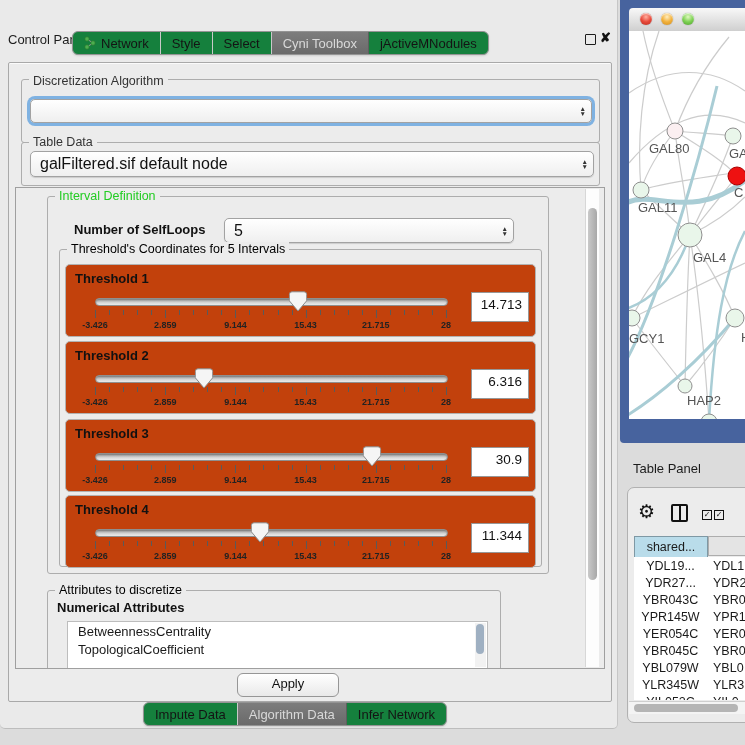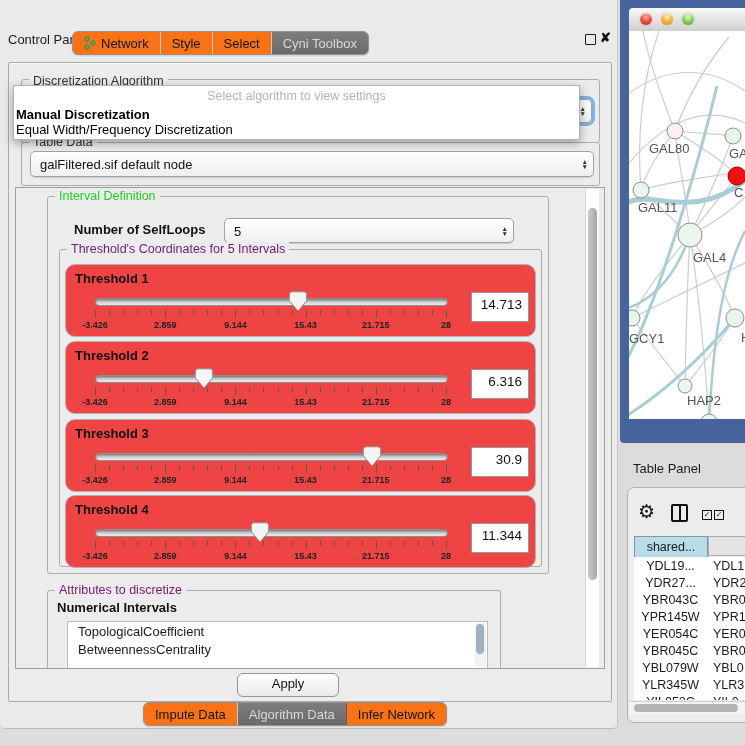--- a/index.html
+++ b/index.html
@@ -6,56 +6,56 @@
   #root{position:relative;width:745px;height:745px;background:#dcdcdc;overflow:hidden;
         font-family:"Liberation Sans",sans-serif;-webkit-font-smoothing:antialiased;}
   
   #left-window{position:absolute;left:0;top:0;width:617px;height:728px;background:#eaeaea;
         border-right:1px solid #c6c6c6;border-bottom:1px solid #bdbdbd;border-radius:0 0 5px 5px;}
   #lw-titlebar{position:absolute;left:0;top:0;width:100%;height:22px;margin-top:28px;}
   #lw-title{position:absolute;left:8px;top:4px;font-size:13px;color:#1c1c1c;}
   #float-icon{position:absolute;left:585px;top:6px;width:9px;height:9px;border:1.5px solid #1c1c1c;border-radius:1px;}
   #close-icon{position:absolute;left:600px;top:2px;font-size:13px;font-weight:bold;color:#111;}
   
-  .tabgroup{position:absolute;display:flex;background:#f97316;border:1px solid #949494;border-radius:6px;
+  .tabgroup{position:absolute;display:flex;background:#15803d;border:1px solid #949494;border-radius:6px;
         overflow:hidden;box-shadow:0 1px 2px rgba(0,0,0,.12);justify-content:flex-end;}
   .tab{display:flex;align-items:center;gap:5px;font-size:13px;color:#141414;padding:0 11px;height:22px;
         border-right:1px solid #c9c9c9;white-space:nowrap;}
   .tab:last-child{border-right:none;}
   .tab.selected{background:linear-gradient(#7d7d7d,#6a6a6a);color:#d9d9d9;border-right-color:#5e5e5e;}
   #top-tabs{left:72px;top:31px;}
   #bottom-tabs{left:143px;top:702px;}
   
   #content-panel{position:absolute;left:8px;top:62px;width:602px;height:638px;background:#ececec;
         border:1px solid #a9a9a9;border-radius:2px;box-shadow:inset 0 1px 0 #fbfbfb;}
   .group{position:absolute;border:1px solid #adadad;border-radius:3px;}
   .group-title{position:absolute;top:-8px;left:7px;background:#ececec;padding:0 4px;font-size:12.5px;white-space:nowrap;}
   .gt-dark{color:#333;}
   .gt-green{color:#22cc22;}
-  .gt-blue{color:#701a75;}
+  .gt-blue{color:#000000;}
   
   .combo{position:absolute;background:linear-gradient(#ffffff,#efefef);border:1px solid #a2a2a2;
         border-radius:5px;box-shadow:0 1px 1px rgba(0,0,0,.14);}
-  .combo .val{position:absolute;left:9px;top:50%;transform:translateY(-50%);font-size:13px;color:#111;white-space:nowrap;}
+  .combo .val{position:absolute;left:9px;top:50%;transform:translateY(-50%);font-size:16px;color:#111;white-space:nowrap;}
   .combo .stepper{position:absolute;right:5px;top:50%;transform:translateY(-50%);display:flex;flex-direction:column;
         align-items:center;font-size:6.5px;color:#333;line-height:5px;}
   .combo.focused{box-shadow:0 0 0 3px #7fb2e2,0 1px 1px rgba(0,0,0,.14);}
   
   #algo-popup{position:absolute;left:4px;top:22px;width:565px;height:53px;background:#fff;
         border:1px solid #b2b2b2;box-shadow:0 3px 9px rgba(0,0,0,.35);z-index:40;}
   #popup-prompt{position:absolute;left:0;right:0;top:3px;text-align:center;font-size:12.5px;color:#b3b3b3;}
   #popup-opt1{position:absolute;left:2px;top:21px;font-size:13px;font-weight:bold;color:#000;}
   #popup-opt2{position:absolute;left:2px;top:36px;font-size:13px;color:#000;}
   
   #scroll-area{position:absolute;left:6px;top:124px;width:588px;height:480px;background:#ececec;
         border:1px solid #9f9f9f;overflow:hidden;}
   .vscrollbar{position:absolute;top:1px;bottom:1px;width:13px;background:#fdfdfd;border-left:1px solid #d7d7d7;}
   .vscrollbar .thumb{position:absolute;left:1.5px;width:9px;border-radius:5px;background:linear-gradient(90deg,#c9c9c9,#a8a8a8);}
   
-  .thresh-row{position:absolute;left:49px;width:469px;height:71px;border:1px solid #b2b2b2;border-radius:10px;background:#ef4444;}
+  .thresh-row{position:absolute;left:49px;width:469px;height:71px;border:1px solid #b2b2b2;border-radius:5px;background:#c2410c;}
   .thresh-label{position:absolute;left:9px;top:6px;font-size:13px;font-weight:bold;color:#111;}
   .track{position:absolute;left:29px;top:33px;width:351px;height:6px;border:1px solid #8f8f8f;border-radius:4px;
         background:linear-gradient(#9e9e9e,#d2d2d2 55%,#eeeeee);box-shadow:inset 0 1px 2px rgba(0,0,0,.25);}
   .thumb-marker{position:absolute;top:26px;width:19px;height:21px;transform:translateX(-50%);}
   .tick{position:absolute;width:1px;background:#5a5a5a;}
   .tlab{position:absolute;transform:translateX(-50%);font-size:9px;font-weight:bold;color:#222;white-space:nowrap;}
   .valbox{position:absolute;left:405px;top:27px;width:50px;height:24px;background:#fff;border:1px solid #979797;
         font-size:13.5px;color:#111;text-align:right;padding:4px 6px 0 0;}
   
   #attr-list-box{position:absolute;left:51px;top:433px;width:419px;height:233px;background:#fff;border:1px solid #bdbdbd;overflow:hidden;}
@@ -119,36 +119,34 @@
         </div>
         <div class="tab">
           <span>Style</span>
         </div>
         <div class="tab">
           <span>Select</span>
         </div>
         <div class="tab selected">
           <span>Cyni Toolbox</span>
         </div>
+        <div class="tab">
+          <span>jActiveMNodules</span>
+        </div>
       </div>
 
     <div id="content-panel">
 
       <div class="group" style="left:12px;top:16px;width:577px;height:62px;">
         <span class="group-title gt-dark" style="top:-6px;">Discretization Algorithm</span>
         <div class="combo focused" style="left:8px;top:19px;width:560px;height:22px;">
           <span class="stepper">▲<br>▼</span>
         </div>
       </div>
 
-      <div id="algo-popup">
-        <div id="popup-prompt">Select algorithm to view settings</div>
-        <div id="popup-opt1">Manual Discretization</div>
-        <div id="popup-opt2">Equal Width/Frequency Discretization</div>
-      </div>
 
       <div class="group" style="left:12px;top:79px;width:577px;height:42px;">
         <span class="group-title gt-dark">Table Data</span>
         <div class="combo" style="left:8px;top:8px;width:562px;height:24px;">
           <span class="val">galFiltered.sif default node</span>
           <span class="stepper">▲<br>▼</span>
         </div>
       </div>
 
       <div id="scroll-area">
@@ -326,25 +324,25 @@
               <div class="thumb-marker" style="left: 193.968px;"><svg width="19" height="21" viewBox="0 0 19 21">
                   <path d="M3.5,0.8 L15.5,0.8 Q18.2,0.8 18.2,3.5 L18.2,9.8 L9.5,20 L0.8,9.8 L0.8,3.5 Q0.8,0.8 3.5,0.8 Z" fill="#f5f5f5" stroke="#8b8b8b" stroke-width="1"></path>
                 </svg></div>
               <div class="valbox">11.344</div>
             </div>
           </div>
 
         <div class="group" style="left:31px;top:402px;width:452px;height:275px;">
           <span class="group-title gt-blue">Attributes to discretize</span>
         </div>
-        <span style="position:absolute;left:41px;top:412px;font-size:13px;font-weight:bold;color:#111;">Numerical Intervals</span>
+        <span style="position:absolute;left:41px;top:412px;font-size:13px;font-weight:bold;color:#111;">Numerical Attributes</span>
         <div id="attr-list-box">
           <div id="attr-items">
+              <div class="attr-item">BetweennessCentrality</div>
               <div class="attr-item">TopologicalCoefficient</div>
-              <div class="attr-item">BetweennessCentrality</div>
             </div>
           <div id="attr-scroll">
               <div class="thumb"></div>
             </div>
         </div>
 
         <div class="vscrollbar" style="right:5px;">
           <div class="thumb" style="top:19px;height:372px;"></div>
         </div>
       </div>

